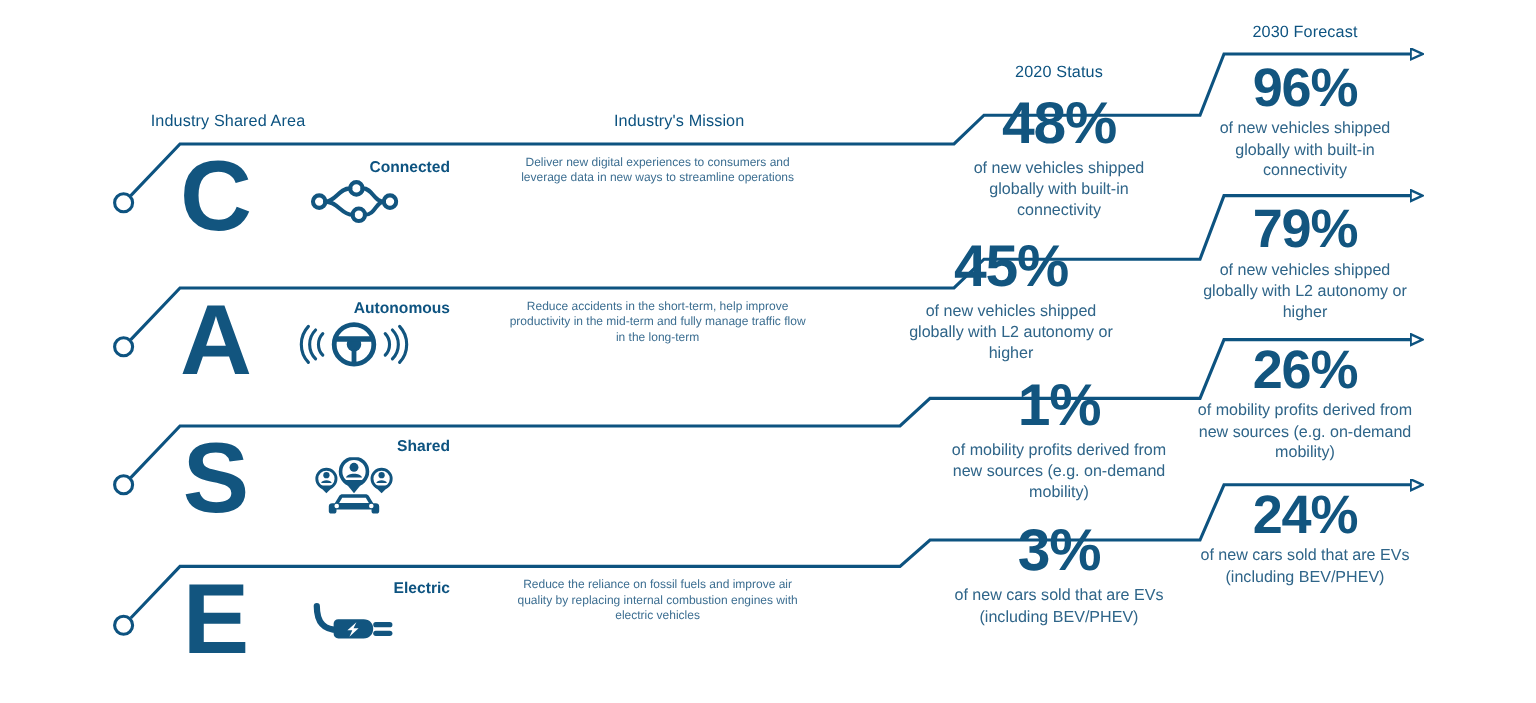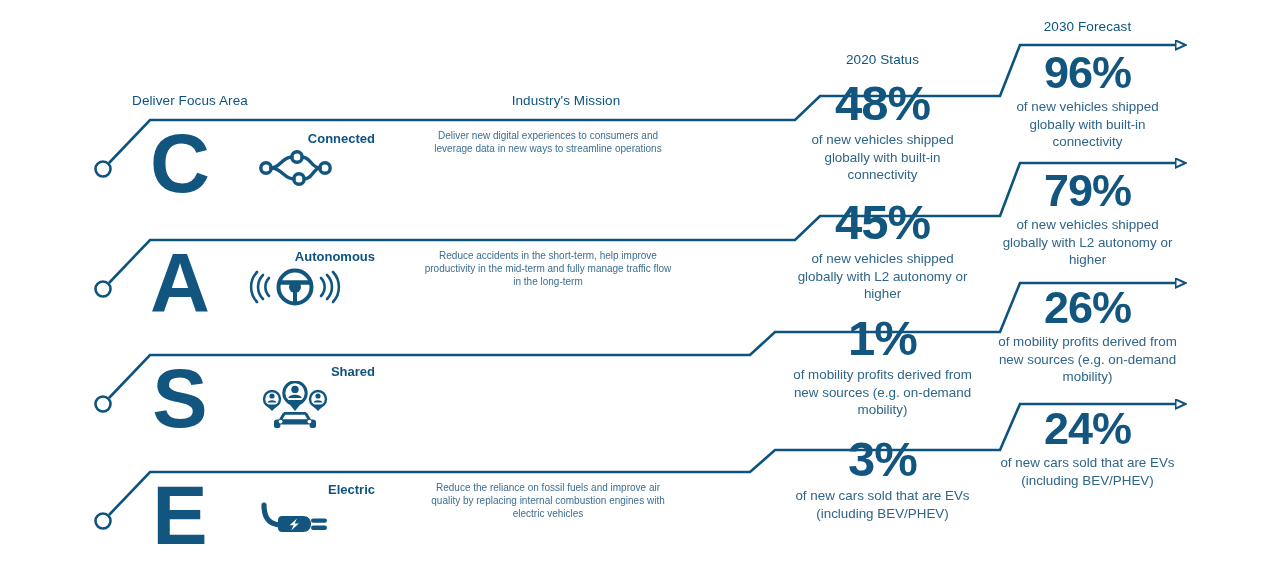--- a/index.html
+++ b/index.html
@@ -83,21 +83,21 @@
       <circle cx="103" cy="404" r="7.5" fill="#ffffff" stroke="#0d5380" stroke-width="2.6"></circle>
       <path d="M109,398 L150,355 L750,355 L775,332 L1000,332 L1020,283 L1176,283" fill="none" stroke="#0d5380" stroke-width="2.6" stroke-linejoin="miter" marker-end="url(#arrowOpen)"></path>
     </g>
 
     <g>
       <circle cx="103" cy="521" r="7.5" fill="#ffffff" stroke="#0d5380" stroke-width="2.6"></circle>
       <path d="M109,515 L150,472 L750,472 L775,450 L1000,450 L1020,404 L1176,404" fill="none" stroke="#0d5380" stroke-width="2.6" stroke-linejoin="miter" marker-end="url(#arrowOpen)"></path>
     </g>
   </svg>
 
-  <div class="abs col-head" style="left:110px;top:93px;width:160px;">Deliver Focus Area</div>
+  <div class="abs col-head" style="left:110px;top:93px;width:160px;">Industry Shared Area</div>
   <div class="abs col-head" style="left:441px;top:93px;width:250px;">Industry's Mission</div>
   <div class="abs col-head" style="left:790px;top:52px;width:185px;">2020 Status</div>
   <div class="abs col-head" style="left:995px;top:19px;width:185px;">2030 Forecast</div>
 
   <div class="abs case-letter" style="left:135px;top:122px;">C</div>
 
   <div class="abs focus-label" style="left:215px;top:131px;">Connected</div>
 
   <div class="abs icon-wrap" style="left:215px;top:148px;">
     <svg width="74" height="40" viewBox="0 0 74 40">
@@ -142,21 +142,21 @@
       </g>
       <circle cx="46" cy="21" r="16.5" fill="none" stroke="#12557f" stroke-width="4"></circle>
       <circle cx="46" cy="21" r="6" fill="#12557f"></circle>
       <path d="M31.5,16.5 L60.5,16.5" stroke="#12557f" stroke-width="4.4" stroke-linecap="round"></path>
       <path d="M46,27 L46,37" stroke="#12557f" stroke-width="4" stroke-linecap="round"></path>
     </svg>
   </div>
 
   <div class="abs mission" style="left:423px;top:249px;">Reduce accidents in the short-term, help improve productivity in the mid-term and fully manage traffic flow in the long-term</div>
 
-  <div class="abs stat" style="left:790px;top:198px;width:185px;">
+  <div class="abs stat" style="left:750px;top:198px;width:185px;">
     <div class="stat-num">45%</div>
     <div class="stat-desc">of new vehicles shipped globally with L2 autonomy or higher</div>
   </div>
 
   <div class="abs stat" style="left:995px;top:168px;width:185px;">
     <div class="stat-num f30">79%</div>
     <div class="stat-desc">of new vehicles shipped globally with L2 autonomy or higher</div>
   </div>
 
   <div class="abs case-letter" style="left:135px;top:357px;">S</div>

